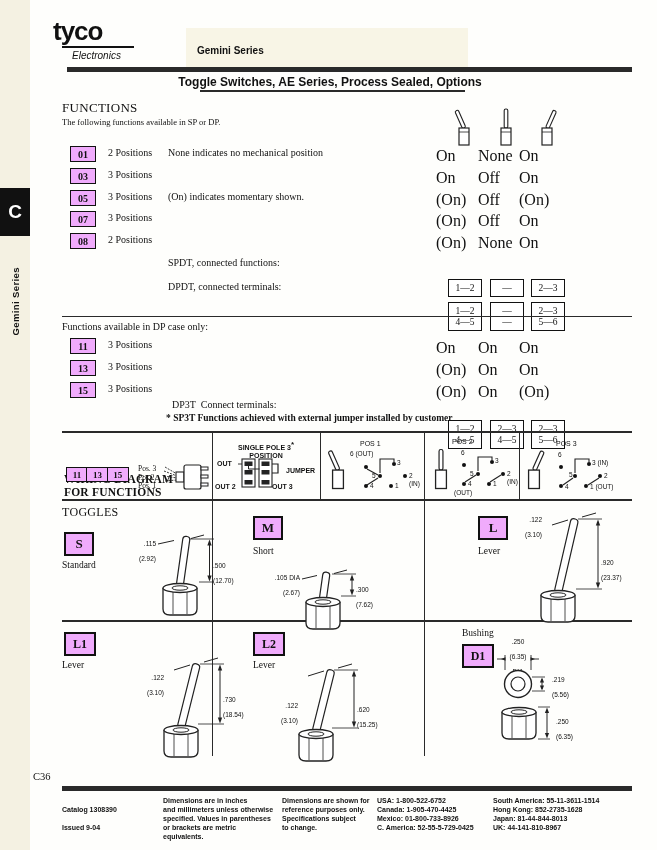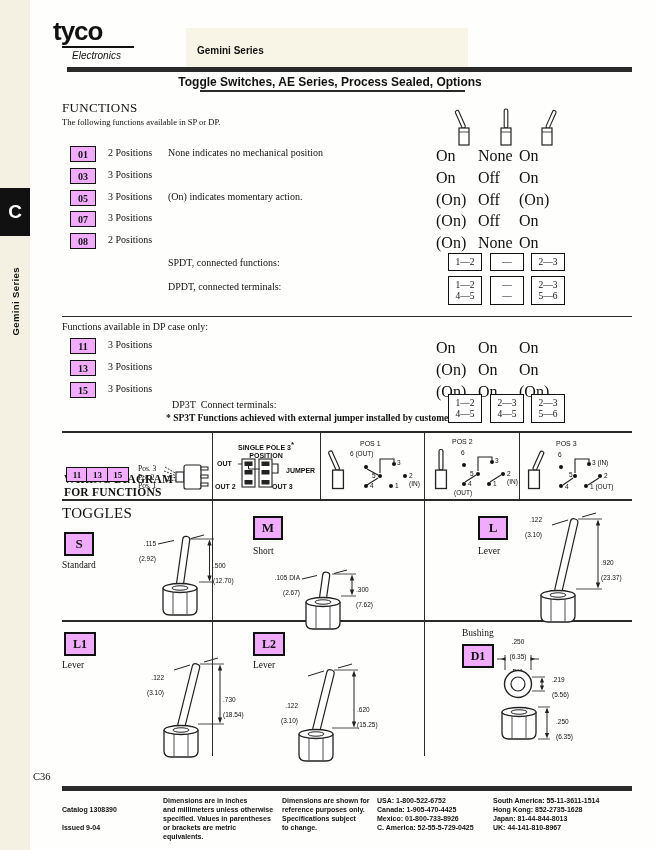--- a/index.html
+++ b/index.html
@@ -4,21 +4,21 @@
 <style>
   html,body{margin:0;padding:0;background:#e9e9e9;}
   .page{position:relative;width:657px;height:850px;background:#fefefc;color:#111;
         font-family:"Liberation Serif",serif;overflow:hidden;margin:0 auto;}
   .abs{position:absolute;}
   .sans{font-family:"Liberation Sans",sans-serif;}
   .pre{white-space:pre-line;}
   .codebox{border:1.6px solid #111;background:#f0abfc;display:flex;align-items:center;justify-content:center;
            font-family:"Liberation Serif",serif;font-weight:bold;}
   .termbox{border:1.5px solid #111;background:#fff;display:flex;align-items:center;justify-content:center;
-           font-size:9.5px;line-height:11px;text-align:center;white-space:pre-line;}
+           font-size:9.5px;line-height:11px;text-align:center;white-space:pre-line;margin-top:26px;}
   .state{position:absolute;width:56px;text-align:left;font-size:16px;}
   .hline{position:absolute;background:#2a2a2a;}
   .vline{position:absolute;background:#2a2a2a;width:1.3px;}
   .dim{position:absolute;font-family:"Liberation Sans",sans-serif;font-size:6.5px;line-height:7.5px;
        white-space:pre-line;color:#111;}
   .tiny{font-family:"Liberation Sans",sans-serif;font-size:7px;line-height:8px;}
   .rowlbl{position:absolute;font-size:10px;}
   svg{display:block;}
   .ftcol{position:absolute;font-family:"Liberation Sans",sans-serif;font-weight:bold;font-size:7px;
          line-height:9px;white-space:pre-line;}
@@ -79,21 +79,21 @@
   <div class="abs" style="left:62px;top:168px;width:575px;height:18px;">
     <div class="codebox abs" style="left:8px;top:0;width:24px;height:14px;font-size:10px;">03</div>
     <div class="rowlbl" style="left:46px;top:1px;">3 Positions</div>
     <div class="state" style="left:374px;top:1px;">On</div>
     <div class="state" style="left:416px;top:1px;">Off</div>
     <div class="state" style="left:457px;top:1px;">On</div>
   </div>
   <div class="abs" style="left:62px;top:190px;width:575px;height:18px;">
     <div class="codebox abs" style="left:8px;top:0;width:24px;height:14px;font-size:10px;">05</div>
     <div class="rowlbl" style="left:46px;top:1px;">3 Positions</div>
-    <div class="rowlbl" style="left:106px;top:1px;">(On) indicates momentary action.</div>
+    <div class="rowlbl" style="left:106px;top:1px;">(On) indicates momentary shown.</div>
     <div class="state" style="left:374px;top:1px;">(On)</div>
     <div class="state" style="left:416px;top:1px;">Off</div>
     <div class="state" style="left:457px;top:1px;">(On)</div>
   </div>
   <div class="abs" style="left:62px;top:211px;width:575px;height:18px;">
     <div class="codebox abs" style="left:8px;top:0;width:24px;height:14px;font-size:10px;">07</div>
     <div class="rowlbl" style="left:46px;top:1px;">3 Positions</div>
     <div class="state" style="left:374px;top:1px;">(On)</div>
     <div class="state" style="left:416px;top:1px;">Off</div>
     <div class="state" style="left:457px;top:1px;">On</div>
@@ -279,21 +279,21 @@
         <circle cx="41" cy="34" r="2" fill="#111"></circle>
     </svg>
     <span class="dim" style="left:13px;top:-1px;">6</span>
     <span class="dim" style="left:47px;top:7px;">3 (IN)</span>
     <span class="dim" style="left:24px;top:19px;">5</span>
     <span class="dim" style="left:59px;top:20px;">2</span>
     <span class="dim" style="left:20px;top:31px;">4</span>
     <span class="dim" style="left:45px;top:31px;">1 (OUT)</span>
   </div>
 
-  <div class="abs" style="left:62px;top:505px;font-size:15px;letter-spacing:.3px;text-align:right;">TOGGLES</div>
+  <div class="abs" style="left:62px;top:505px;font-size:12px;letter-spacing:.3px;text-align:right;">TOGGLES</div>
   <div class="codebox abs" style="left:64px;top:532px;width:26px;height:20px;font-size:13px;border-width:2px;">S</div>
   <div class="abs" style="left:62px;top:560px;font-size:9.5px;">Standard</div>
   <div class="abs" style="left:110px;top:522px;width:135px;height:100px;">
     <svg width="135" height="100" viewBox="0 0 135 100">
       <line x1="48" y1="22" x2="64" y2="18.5" stroke="#222" stroke-width="1"></line>
       <line x1="94" y1="13" x2="81" y2="16.5" stroke="#222" stroke-width="1"></line>
       <line x1="79" y1="17" x2="104" y2="17" stroke="#222" stroke-width=".8"></line>
       <line x1="89" y1="60" x2="104" y2="60" stroke="#222" stroke-width=".8"></line>
       <line x1="99.5" y1="21" x2="99.5" y2="56" stroke="#222" stroke-width="1"></line>
       <polygon points="99.5,17.5 97.3,23.5 101.7,23.5" fill="#222"></polygon>

